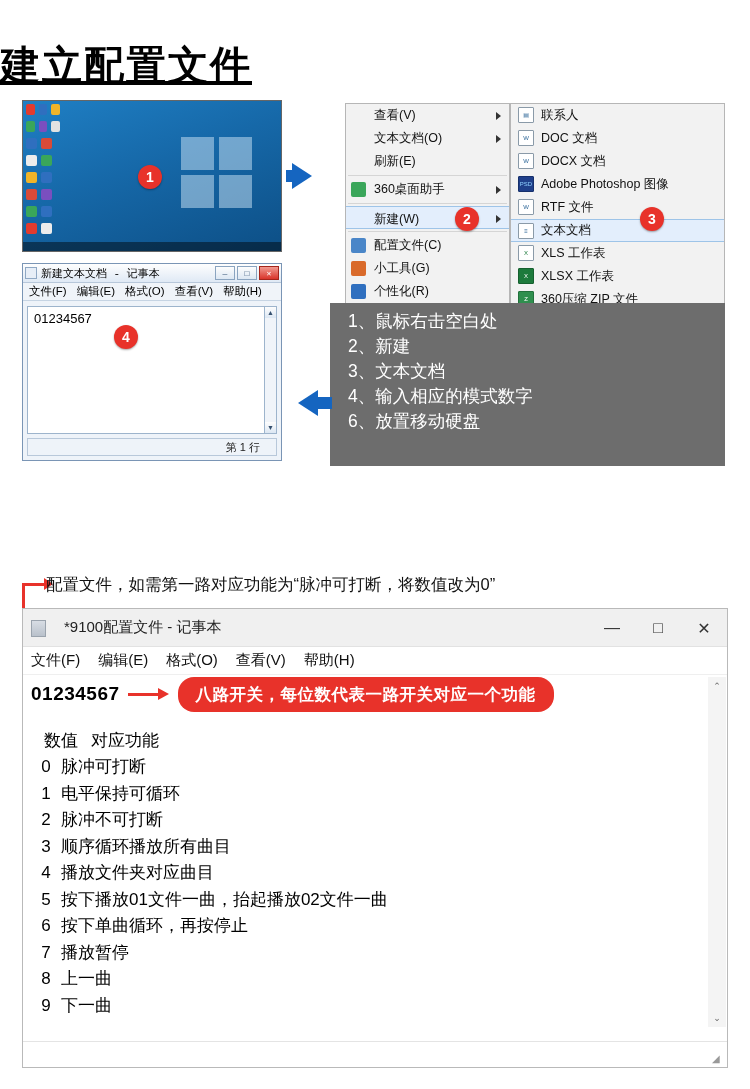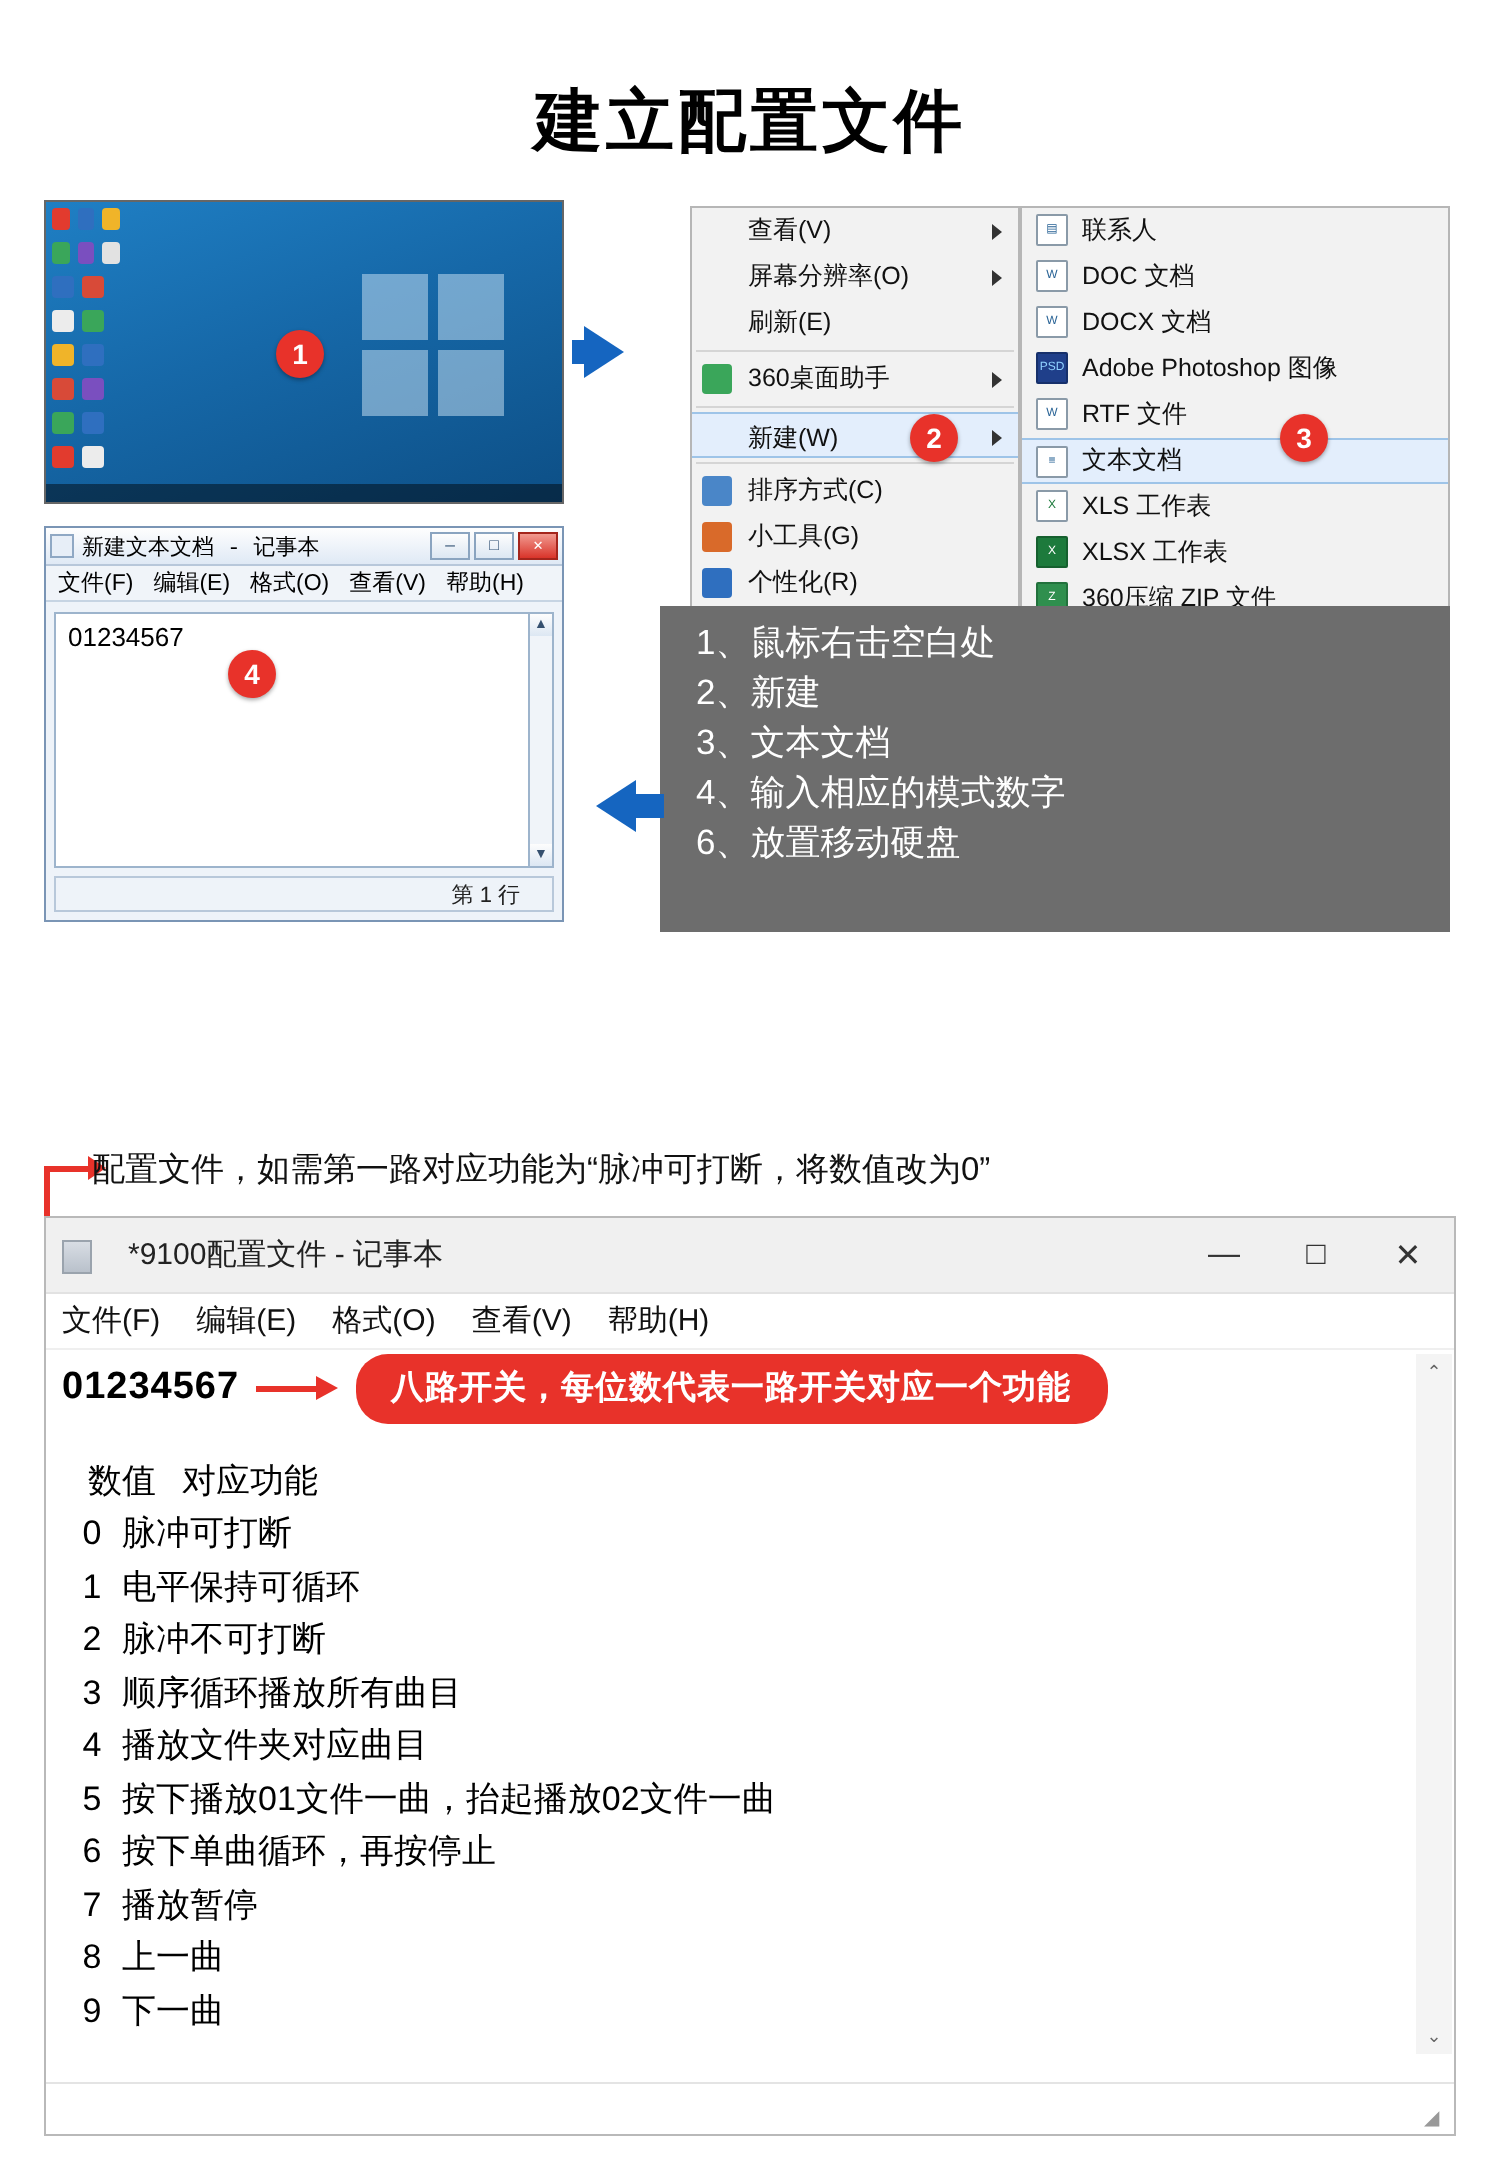--- a/index.html
+++ b/index.html
@@ -8,21 +8,21 @@
     width: 750px; height: 1089px;
     background: #ffffff;
     font-family: "Liberation Sans", sans-serif;
     color: #000;
   }
   .page { position: relative; width: 750px; height: 1089px; overflow: hidden; }
 
   
   .title1 {
     position: absolute; left: 0; top: 38px; width: 750px;
-    text-align: center; font-size: 34px; font-weight: bold; letter-spacing: 2px;
+    font-size: 40px; font-weight: bold; letter-spacing: 2px; text-decoration: underline;
   }
   .title2 {
     position: absolute; left: 0; top: 505px; width: 750px;
     text-align: center; font-size: 34px; font-weight: bold; letter-spacing: 2px;
   }
 
   
   .desktop {
     position: absolute; left: 22px; top: 100px; width: 260px; height: 152px;
     background: linear-gradient(160deg,#1f7fc4 0%, #1668a8 45%, #0d4f86 100%);
@@ -314,41 +314,41 @@
 
   <div class="arr1-tail"></div>
   <div class="arrow-right arr1"></div>
 
   <div class="ctxmenu">
     <div class="mi">
       <span>查看(V)</span>
       <span class="sub-caret"></span>
     </div>
     <div class="mi">
-      <span>屏幕分辨率(O)</span>
+      <span>文本文档(O)</span>
       <span class="sub-caret"></span>
     </div>
     <div class="mi">
       <span>刷新(E)</span>
     </div>
     <div class="sep"></div>
     <div class="mi">
       <span class="mico" style="background:#3aa65a"></span>
       <span>360桌面助手</span>
       <span class="sub-caret"></span>
     </div>
     <div class="sep"></div>
     <div class="mi sel">
       <span>新建(W)</span>
       <span class="sub-caret"></span>
     </div>
     <div class="sep"></div>
     <div class="mi">
       <span class="mico" style="background:#4a86c8"></span>
-      <span>排序方式(C)</span>
+      <span>配置文件(C)</span>
     </div>
     <div class="mi">
       <span class="mico" style="background:#d96a2a"></span>
       <span>小工具(G)</span>
     </div>
     <div class="mi">
       <span class="mico" style="background:#2f6fbf"></span>
       <span>个性化(R)</span>
     </div>
   </div>

